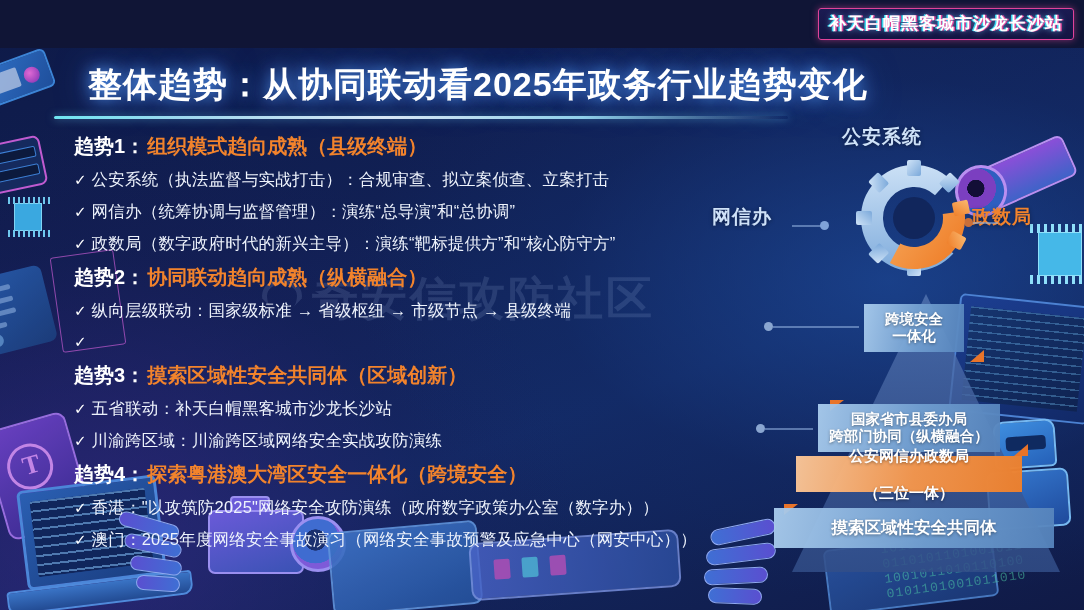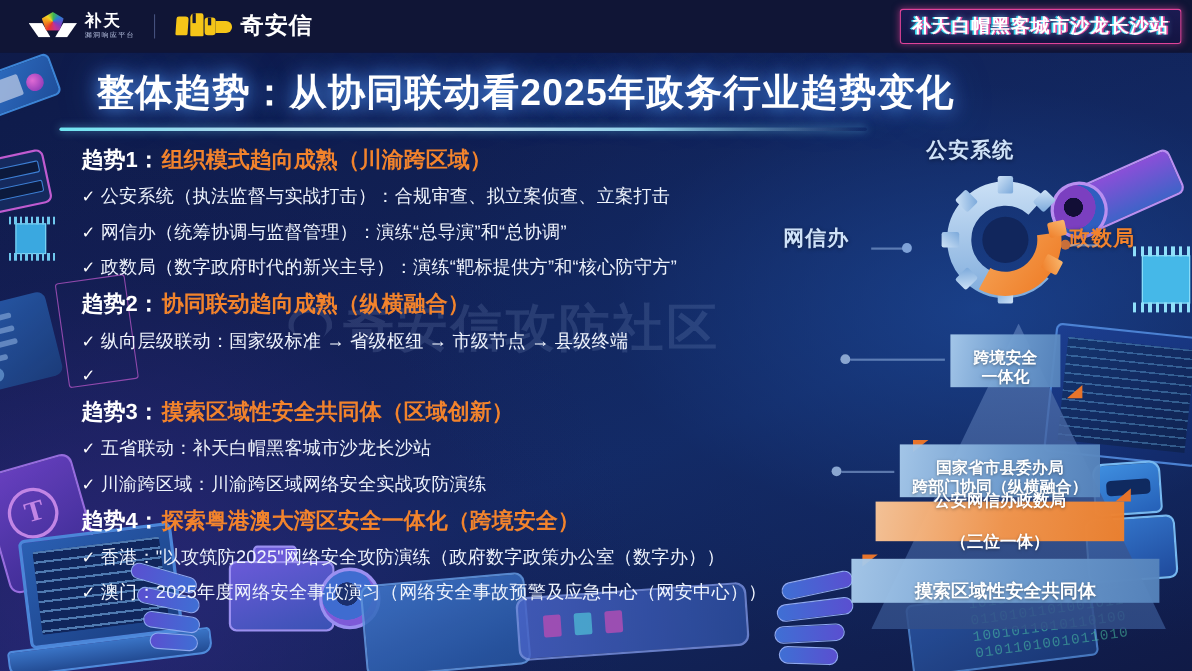--- a/index.html
+++ b/index.html
@@ -415,21 +415,20 @@
   }
   .tier {
     position: absolute;
     display: flex; flex-direction: column; align-items: center; justify-content: center;
     color: #ffffff; font-weight: 700; text-align: center;
     text-shadow: 0 1px 3px rgba(0,0,0,0.4);
   }
   .tier .l1, .tier .l2 { white-space: nowrap; line-height: 1.18; }
   .tier.blue {
     background: linear-gradient(100deg, rgba(170,205,238,0.95) 0%, rgba(112,158,208,0.95) 55%, rgba(86,132,188,0.95) 100%);
-    justify-content: flex-end;
   }
   .tier.orange {
     background: linear-gradient(100deg, rgba(250,198,152,0.97) 0%, rgba(244,150,76,0.97) 52%, rgba(238,128,44,0.97) 100%);
   }
   .fold {
     position: absolute; width: 0; height: 0;
   }
   #tier1 { left: 96px; top: 10px;  width: 100px; height: 48px; font-size: 14.5px; }
   #tier2 { left: 74px; top: 66px;  width: 136px; height: 40px; font-size: 16px; }
   #tier3 { left: 50px; top: 110px; width: 182px; height: 48px; font-size: 14.5px; }
@@ -541,61 +540,36 @@
     1010110100101101<br>0110101101001011<br>1001011010110100<br>0101101001011010
   </div>
 
   <div id="watermark">
     <span class="wm-logo"></span>
     <span>奇安信攻防社区</span>
   </div>
 
   <div id="topbar">
 
-    <div id="logo-group">
-      <div class="butian-wing">
-        <div class="wing-l"></div>
-          <div class="wing-r"></div>
-        <div class="butian-gem"></div>
-      </div>
-      <div class="butian-text">
-        <div class="butian-cn">补天</div>
-        <div class="butian-sub">漏洞响应平台</div>
-      </div>
-
-      <div class="logo-divider"></div>
-
-      <div class="qax-group">
-        <div class="qax-mark">
-          <div class="b1"></div>
-            <div class="b2"></div>
-            <div class="b3"></div>
-            <div class="b4"></div>
-          <div class="notch"></div>
-            <div class="notch2"></div>
-        </div>
-        <div class="qax-cn">奇安信</div>
-      </div>
-    </div>
 
     <div id="event-banner">
       <span class="txt">补天白帽黑客城市沙龙长沙站</span>
     </div>
   </div>
 
   <div id="title-wrap">
     <div id="page-title">整体趋势：从协同联动看2025年政务行业趋势变化</div>
   </div>
   <div id="title-rule"></div>
 
   <div id="content">
 
     <div class="trend-head">
       <span class="lbl">趋势1：</span>
-      <span class="val">组织模式趋向成熟（川渝跨区域）</span>
+      <span class="val">组织模式趋向成熟（县级终端）</span>
     </div>
     <div class="bullet">
       <span class="chk">✓</span>
       <span class="txt2">公安系统（执法监督与实战打击）：合规审查、拟立案侦查、立案打击</span>
     </div>
     <div class="bullet">
       <span class="chk">✓</span>
       <span class="txt2">网信办（统筹协调与监督管理）：演练“总导演”和“总协调”</span>
     </div>
     <div class="bullet">

